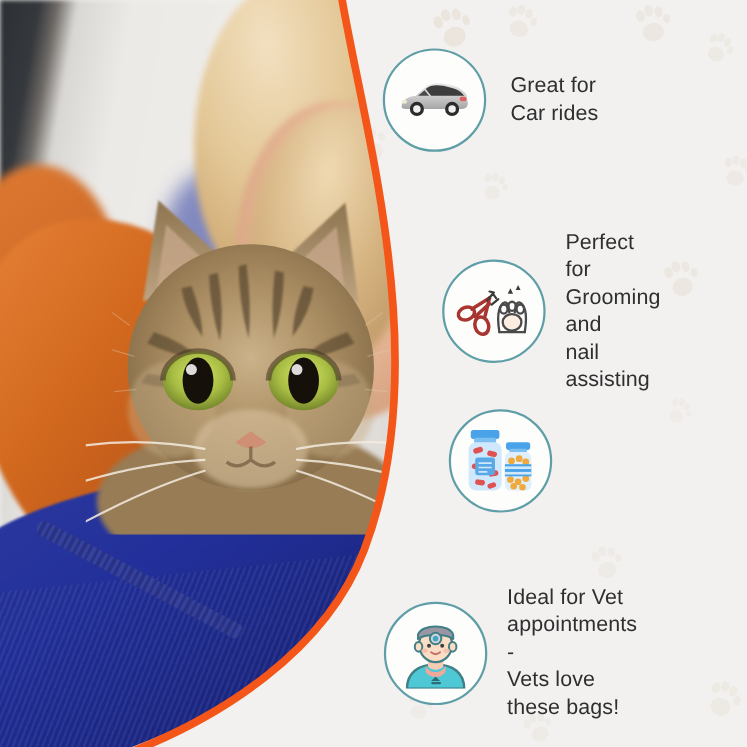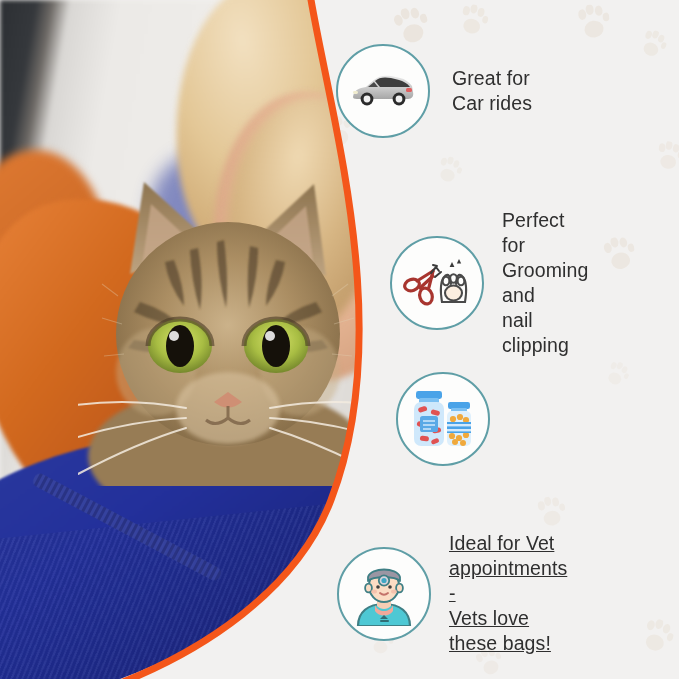--- a/index.html
+++ b/index.html
@@ -62,21 +62,21 @@
     background:#2b3a9e;filter:blur(9px);opacity:.55;}
 
   
   .cat{position:absolute;left:78px;top:156px;width:300px;height:330px;}
   .cat svg{display:block;}
 
   
   .arc{position:absolute;left:0;top:0;width:679px;height:679px;z-index:4;pointer-events:none;}
 
   
-  .features{position:absolute;left:0;top:0;width:562px;height:679px;z-index:5;}
+  .features{position:absolute;left:12px;top:0;width:562px;height:679px;z-index:5;}
   .feature{position:absolute;display:flex;align-items:center;}
   .f1{left:336px;top:44px;}
   .f2{left:390px;top:208px;}
   .f3{left:396px;top:372px;}
   .f4{left:337px;top:531px;}
 
   .icon-circle{
     width:94px;height:94px;border-radius:50%;
     background:#fdfdfc;border:2px solid #5f9ea6;
     display:flex;align-items:center;justify-content:center;
@@ -87,21 +87,21 @@
   .feature-text{
     margin-left:18px;
     color:#2f2f2f;
     font-size:19.5px;
     line-height:25px;
     font-family:"Liberation Sans", sans-serif;
     white-space:pre-line;
     letter-spacing:.1px;
   }
   .f1 .feature-text{margin-left:22px;}
-  .f4 .feature-text{text-decoration:underline;}
+  .f4 .feature-text{}
 </style>
 </head>
 <body>
 
 <div id="infographic">
 
   <div class="paw-layer">
     <div class="paw" style="left:390px;top:4px;transform:rotate(-18deg) scale(.85);">
       <svg width="42" height="44" viewBox="0 0 42 44">
           <g fill="#e6dbcd">
@@ -398,21 +398,21 @@
             <ellipse cx="58" cy="27" rx="3.4" ry="4.2" fill="none"></ellipse>
           </g>
           <g fill="#3b3b3b">
             <path d="M49 8 l2.4 5 h-4.8 z"></path>
             <path d="M56 5 l2.2 4.6 h-4.4 z"></path>
           </g>
         </svg>
       </div>
       <div class="feature-text">Perfect for
 Grooming and
-nail clipping</div>
+nail assisting</div>
     </div>
 
     <div class="feature f3">
       <div class="icon-circle">
         <svg width="70" height="62" viewBox="0 0 70 62">
 
           <rect x="8" y="3" width="26" height="8" rx="2.4" fill="#4aa3e8"></rect>
           <rect x="11" y="10" width="20" height="5" rx="1.6" fill="#7cc0f2"></rect>
           <rect x="6" y="14" width="30" height="44" rx="7" fill="#cfe8fb"></rect>
           <g fill="#e05252">

